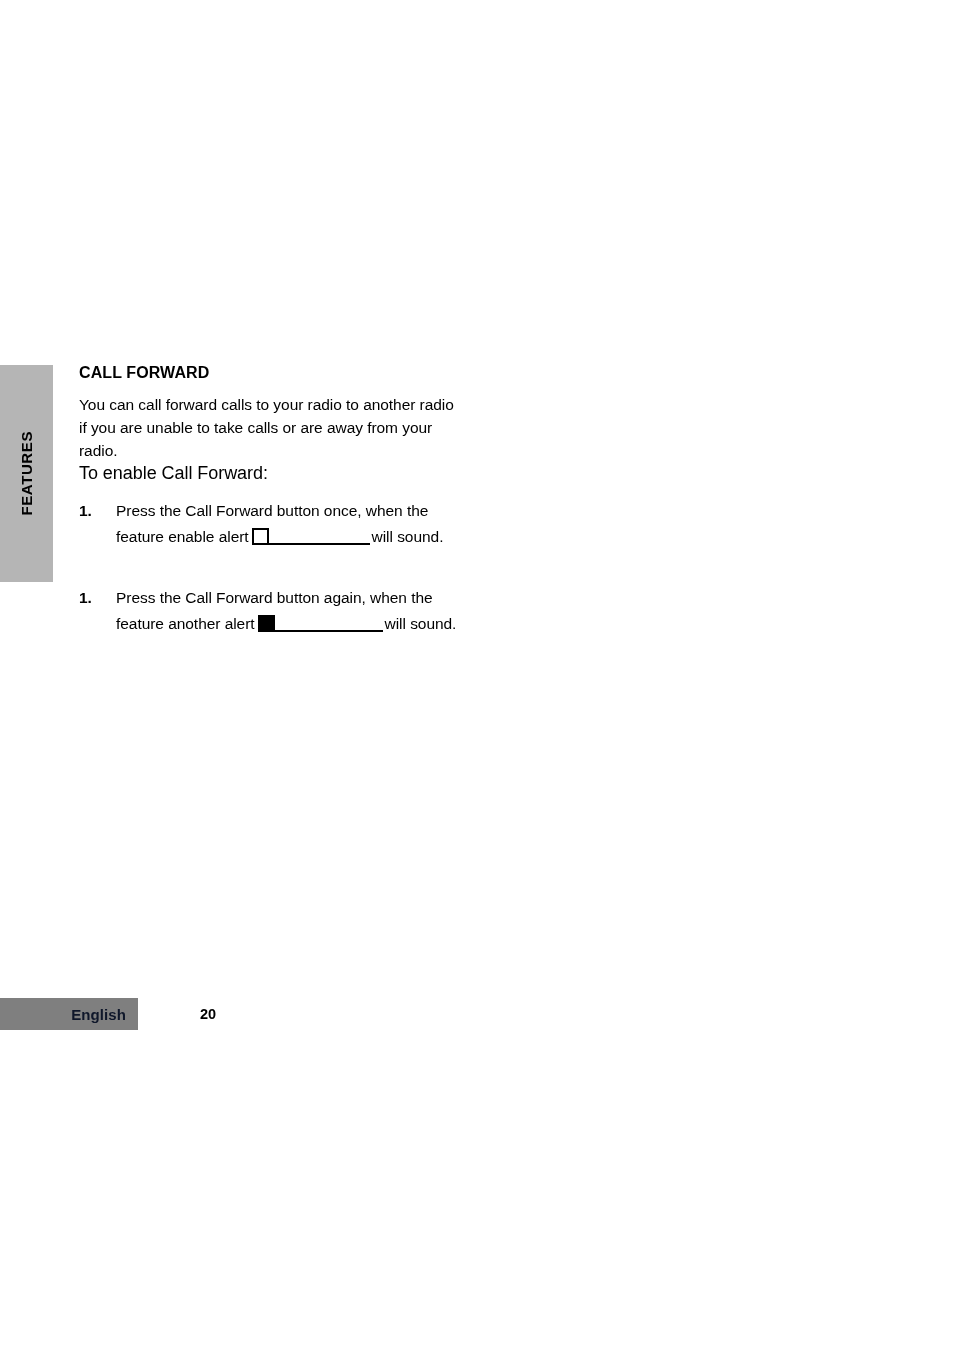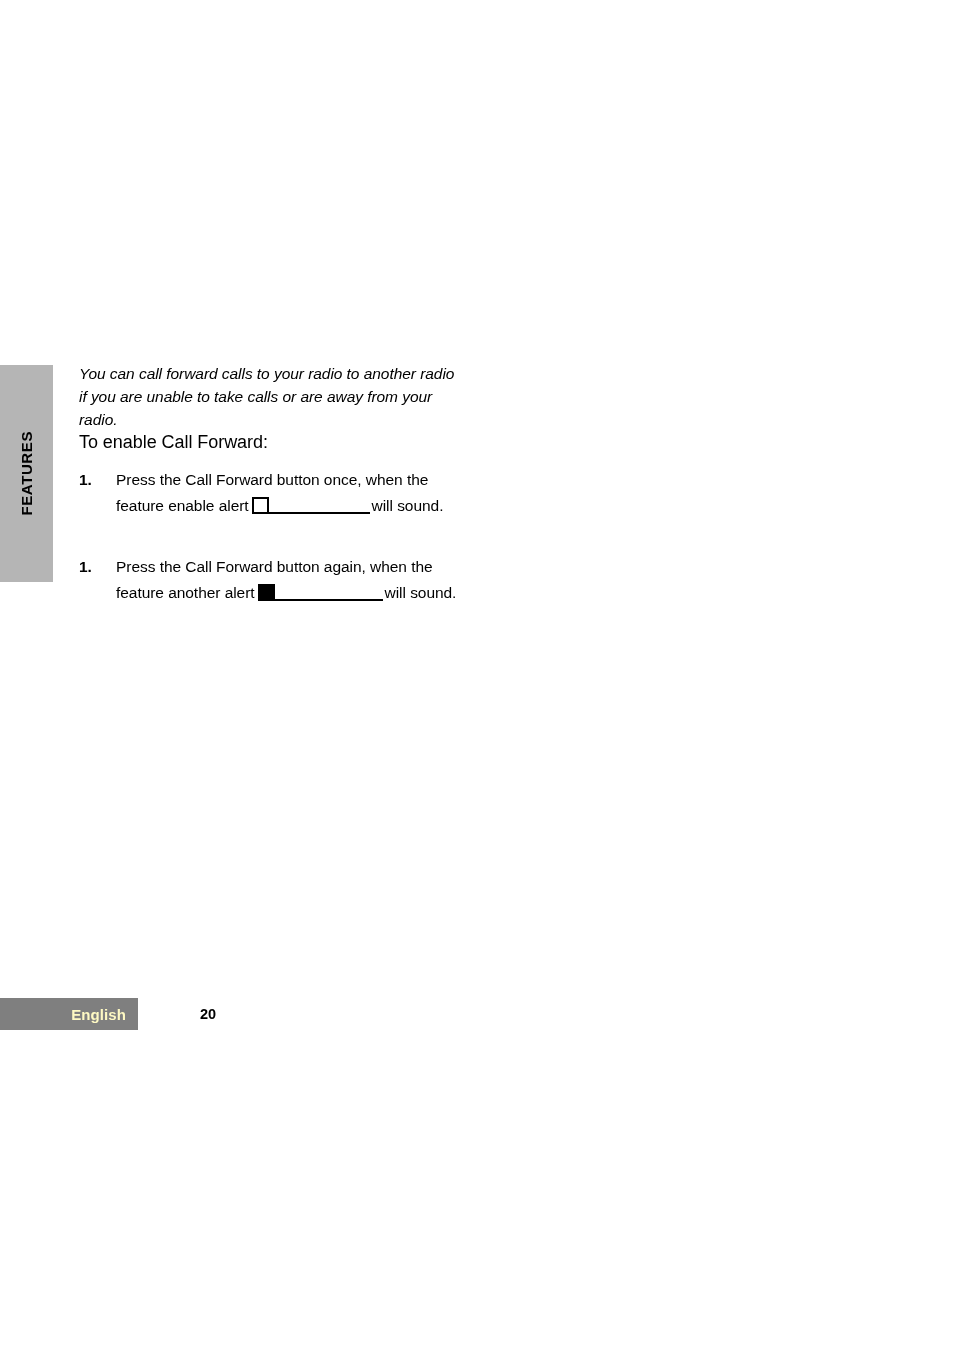--- a/index.html
+++ b/index.html
@@ -61,21 +61,20 @@
     line-height: 21px;
     margin: 0 0 10px 0;
     letter-spacing: 0.1px;
   }
 
   .body-para {
     font-size: 15.5px;
     line-height: 23px;
     margin: 0;
     letter-spacing: -0.05px;
-    font-style: italic;
   }
 
   .lead-in {
     font-size: 18px;
     line-height: 23px;
     margin: 0;
     letter-spacing: -0.05px;
   }
 
   .spacer-sm { height: 13px; }
@@ -151,21 +150,21 @@
     width: 138px;
     height: 32px;
     background: #7f7f7f;
     display: flex;
     align-items: center;
     justify-content: flex-end;
     box-sizing: border-box;
     padding-right: 12px;
   }
   .footer-lang-label {
-    color: #fef9c3;
+    color: #0f172a;
     font-size: 15px;
     font-weight: bold;
     letter-spacing: 0.1px;
     line-height: 1;
   }
   .footer-page-number {
     position: absolute;
     left: 200px;
     top: 0;
     height: 32px;
@@ -181,20 +180,21 @@
 <body>
 
 <div class="page">
 
   <div class="chapter-tab">
     <span class="chapter-tab-label">FEATURES</span>
   </div>
 
   <div class="content">
 
+    <h1 class="section-heading">CALL FORWARD</h1>
 
     <p class="body-para">You can call forward calls to your radio to another radio if you are unable to take calls or are away from your radio.</p>
 
     <p class="lead-in">To enable Call Forward:</p>
 
     <div class="spacer-sm"></div>
 
     <div class="step">
       <span class="step-number">1.</span>
       <span class="step-body"><span>Press the Call Forward button once, when the feature enable alert</span><span class="tone-glyph open enable"><span class="tone-box"></span><span class="tone-line"></span></span><span>will sound.</span></span>

